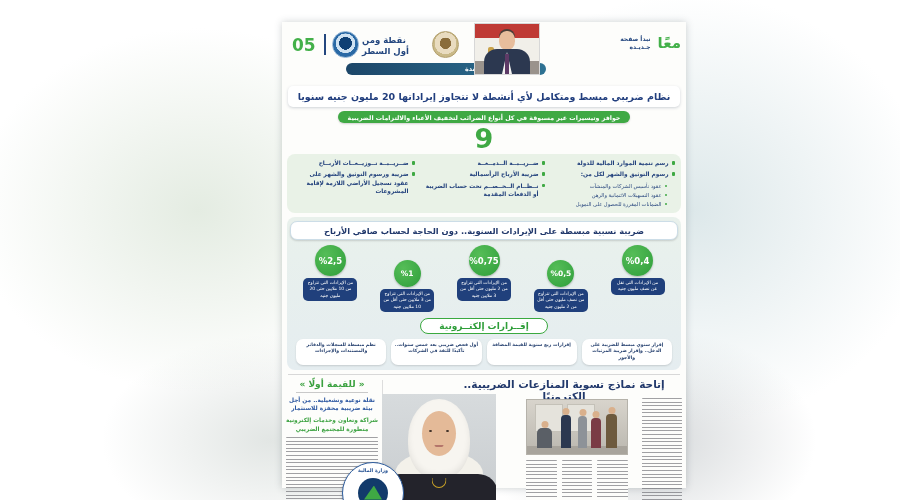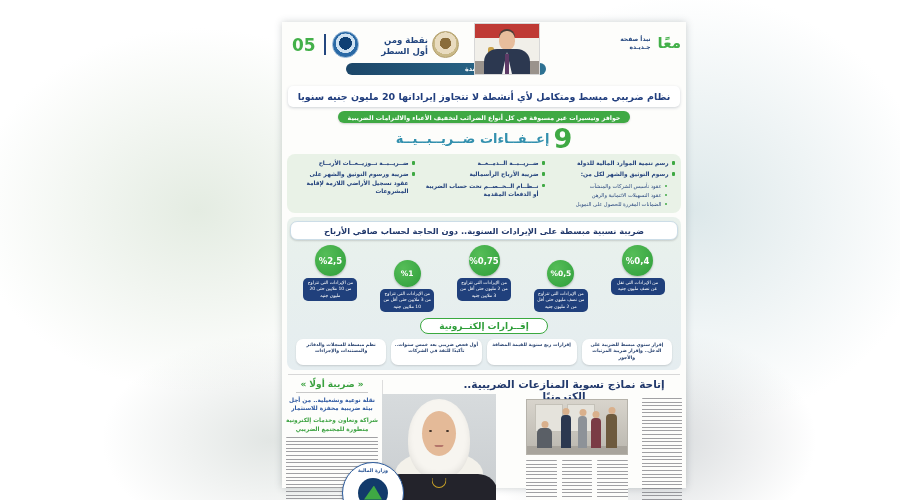--- a/index.html
+++ b/index.html
@@ -17,21 +17,21 @@
   .page{position:absolute;left:282px;top:22px;width:404px;height:466px;
         background:#fdfdfb;box-shadow:0 0 7px rgba(60,70,80,.25);direction:rtl;}
   
   .header{position:relative;height:54px;}
   .pgnum{position:absolute;left:10px;top:13px;color:#43b049;font-weight:bold;font-size:17px;direction:ltr;}
   .hdr-divider{position:absolute;left:42px;top:12px;width:1.5px;height:21px;background:#24477f;}
   .logo-round{position:absolute;top:9px;width:25px;height:25px;border-radius:50%;}
   .logo-tax{left:50px;background:radial-gradient(circle at 50% 45%, #0e3f74 0 34%, #cfe2f2 35% 52%, #2a69a5 53%);border:1px solid #8fb2d4;}
   .logo-mof{left:150px;background:radial-gradient(circle at 50% 45%, #8a6d3b 0 30%, #e9dcc0 31% 58%, #c9b988 59%);border:1px solid #b3a06f;}
   .supp-name{position:absolute;left:80px;top:13px;width:66px;color:#24477f;font-weight:bold;
-             font-size:8.5px;line-height:1.25;text-align:right;}
+             font-size:8.5px;line-height:1.25;text-align:left;}
   .ribbon{position:absolute;left:64px;width:200px;top:41px;height:12px;border-radius:7px;
           background:linear-gradient(90deg,#1c4668,#2e7293);color:#fff;font-size:6.5px;
           line-height:12px;padding:0 12px 0 0;box-sizing:border-box;z-index:1;font-weight:bold;}
   .minister{position:absolute;left:192px;top:1px;width:66px;height:52px;overflow:hidden;z-index:2;
             border:1px solid #d7d7d7;box-sizing:border-box;}
   .m-flag{position:absolute;inset:0;background:linear-gradient(#bf3a35 0 28%,#f1efe9 28% 74%,#9a938c 74%);}
   .m-eagle{position:absolute;left:20%;top:46%;width:6px;height:7px;background:#c9a24a;border-radius:2px;}
   .m-head{position:absolute;left:50%;top:7px;transform:translateX(-50%);width:16px;height:19px;border-radius:46%;background:#e7bd9c;}
   .m-hair{position:absolute;left:50%;top:5px;transform:translateX(-50%);width:16px;height:8px;border-radius:8px 8px 0 0;background:#4a3f39;}
   .m-body{position:absolute;left:50%;bottom:-2px;transform:translateX(-50%);width:46px;height:27px;border-radius:13px 13px 0 0;background:#2c3850;}
@@ -149,21 +149,20 @@
           <div>جـديـدة</div>
         </span>
       </div>
     </div>
 
     <div class="headline">نظام ضريبي مبسط ومتكامل لأي أنشطة لا تتجاوز إيراداتها 20 مليون جنيه سنويا</div>
     <div class="subpill">حوافز وتيسيرات غير مسبوقة في كل أنواع الضرائب لتخفيف الأعباء والالتزامات الضريبية</div>
 
     <div class="nine-row">
       <span class="nine">9</span>
-      <span class="nine-title">إعــفــاءات ضــريــبــيــة</span>
     </div>
 
     <div class="ex-panel">
       <div class="ex-col">
         <div class="ex-item">
           <span class="bullet"></span>
           <span>رسم تنمية الموارد المالية للدولة</span>
         </div>
         <div class="ex-item">
           <span class="bullet"></span>
@@ -294,21 +293,21 @@
       <div class="badge">
         <div class="badge-top">وزارة المالية</div>
         <div class="badge-core">
           <div class="badge-tri"></div>
 
         </div>
 
       </div>
 
       <div class="left-art">
-        <div class="la-title">« ضريبة أولًا »</div>
+        <div class="la-title">« للقيمة أولًا »</div>
         <div class="la-rule"></div>
         <div class="la-blue">نقلة نوعية وتشغيلية.. من أجل بيئة ضريبية محفزة للاستثمار</div>
         <div class="la-green">شراكة وتعاون وخدمات إلكترونية متطورة للمجتمع الضريبي</div>
         <div class="fl la-body"></div>
       </div>
       <div class="vline"></div>
     </div>
 
   </div>
 </div>

